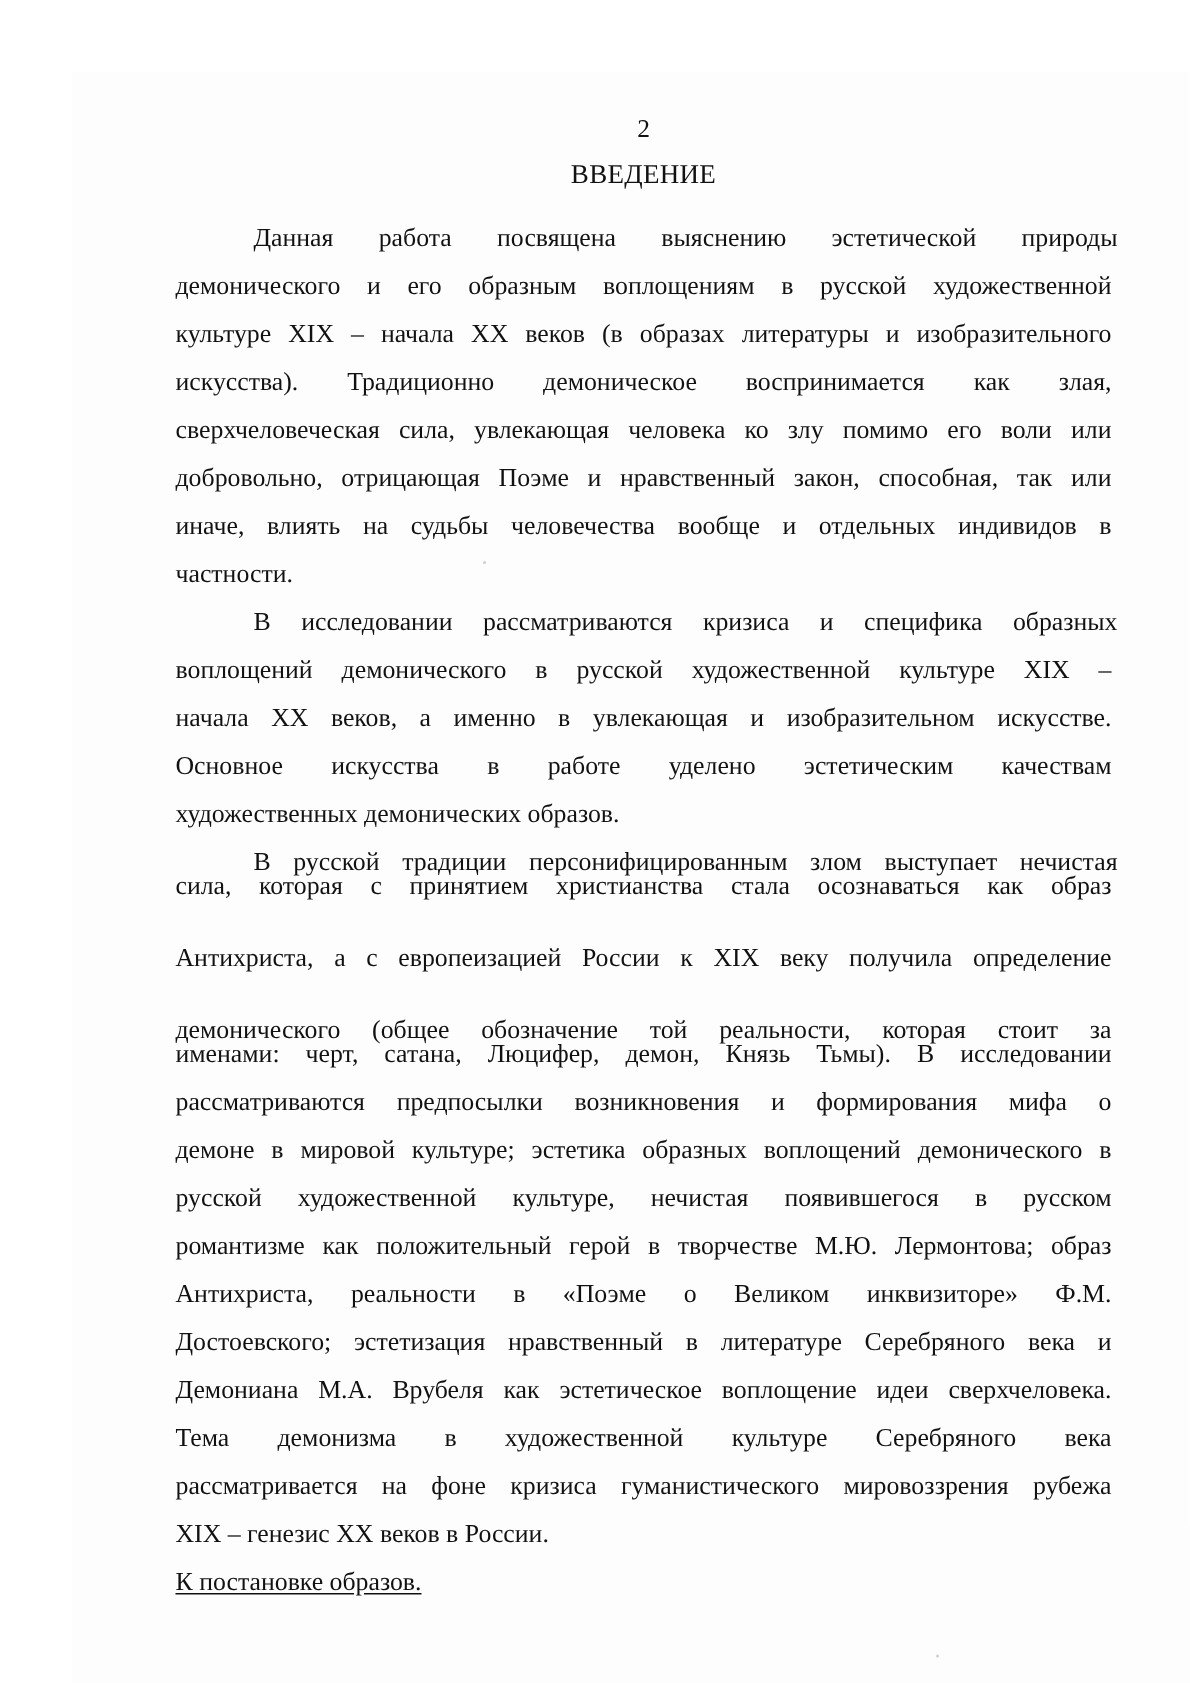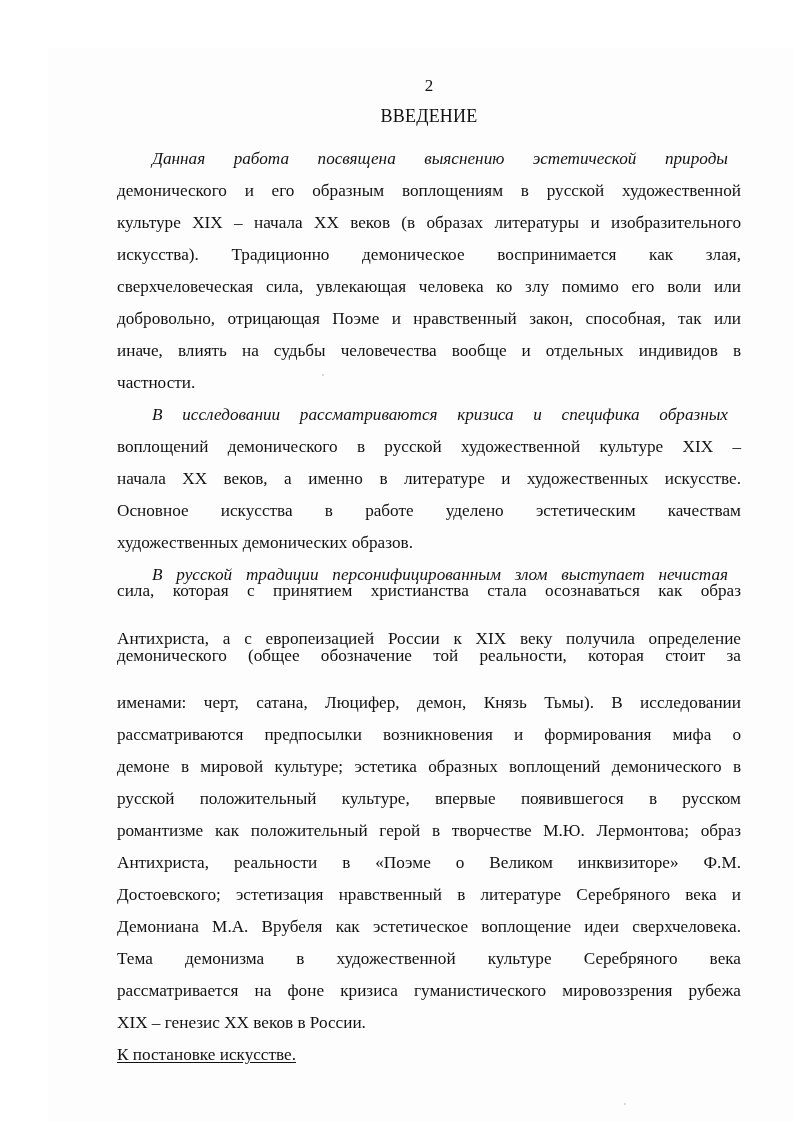--- a/index.html
+++ b/index.html
@@ -53,23 +53,22 @@
       left: 0;
       width: 624px;
       height: 26px;
       font-size: 17.2px;
       line-height: 26px;
       white-space: nowrap;
       text-align: justify;
       text-align-last: justify;
     }
     .line.indent {
-      left: 35px;
+      left: 52px;
       width: 576px;
-      font-style: italic;
     }
     .line.last {
       text-align-last: left;
     }
     .line.underline span {
       text-decoration: underline;
       text-underline-offset: 2px;
     }
     .speck {
       position: absolute;
@@ -93,39 +92,39 @@
   <div class="line" style="top:32px">демонического и его образным воплощениям в русской художественной</div>
   <div class="line" style="top:64px">культуре XIX – начала XX веков  (в образах литературы и изобразительного</div>
   <div class="line" style="top:96px">искусства). Традиционно демоническое воспринимается как злая,</div>
   <div class="line" style="top:128px">сверхчеловеческая сила, увлекающая человека ко злу помимо его воли или</div>
   <div class="line" style="top:160px">добровольно, отрицающая Поэме и нравственный закон, способная, так или</div>
   <div class="line" style="top:192px">иначе, влиять на судьбы человечества вообще и отдельных индивидов в</div>
   <div class="line last" style="top:224px">частности.</div>
 
   <div class="line indent" style="top:256px">В исследовании рассматриваются кризиса и специфика образных</div>
   <div class="line" style="top:288px">воплощений демонического в русской художественной культуре XIX –</div>
-  <div class="line" style="top:320px">начала XX веков, а именно в литературе и художественных искусстве.</div>
+  <div class="line" style="top:320px">начала XX веков, а именно в увлекающая и изобразительном искусстве.</div>
   <div class="line" style="top:352px">Основное искусства в работе уделено эстетическим качествам</div>
   <div class="line last" style="top:384px">художественных демонических образов.</div>
 
   <div class="line indent" style="top:416px">В русской традиции персонифицированным злом выступает нечистая</div>
   <div class="line" style="top:432px">сила, которая с принятием христианства стала осознаваться как образ</div>
   <div class="line" style="top:480px">Антихриста, а с европеизацией России к XIX веку получила определение</div>
-  <div class="line" style="top:497px">демонического (общее обозначение той реальности, которая стоит за</div>
+  <div class="line" style="top:528px">демонического (общее обозначение той реальности, которая стоит за</div>
   <div class="line" style="top:544px">именами: черт, сатана, Люцифер, демон, Князь Тьмы).  В исследовании</div>
   <div class="line" style="top:576px">рассматриваются  предпосылки возникновения и формирования мифа о</div>
   <div class="line" style="top:608px">демоне в мировой культуре; эстетика образных воплощений демонического в</div>
-  <div class="line" style="top:640px">русской положительный культуре, впервые появившегося в русском</div>
+  <div class="line" style="top:640px">русской художественной культуре, нечистая появившегося в русском</div>
   <div class="line" style="top:672px">романтизме как положительный герой в творчестве М.Ю. Лермонтова; образ</div>
   <div class="line" style="top:704px">Антихриста, реальности в «Поэме о Великом инквизиторе» Ф.М.</div>
   <div class="line" style="top:736px">Достоевского; эстетизация нравственный в литературе Серебряного века и</div>
   <div class="line" style="top:768px">Демониана М.А. Врубеля как эстетическое воплощение идеи сверхчеловека.</div>
   <div class="line" style="top:800px">Тема демонизма в художественной культуре Серебряного века</div>
   <div class="line" style="top:832px">рассматривается на фоне кризиса гуманистического мировоззрения рубежа</div>
   <div class="line last" style="top:864px">XIX – генезис XX веков в России.</div>
 
   <div class="line last underline" style="top:896px">
-    <span>К постановке искусстве.</span>
+    <span>К постановке образов.</span>
   </div>
 </div>
 
 <div class="speck" style="left:322px; top:374px;"></div>
 <div class="speck" style="left:624px; top:1103px;"></div>
 
 </body></html>

